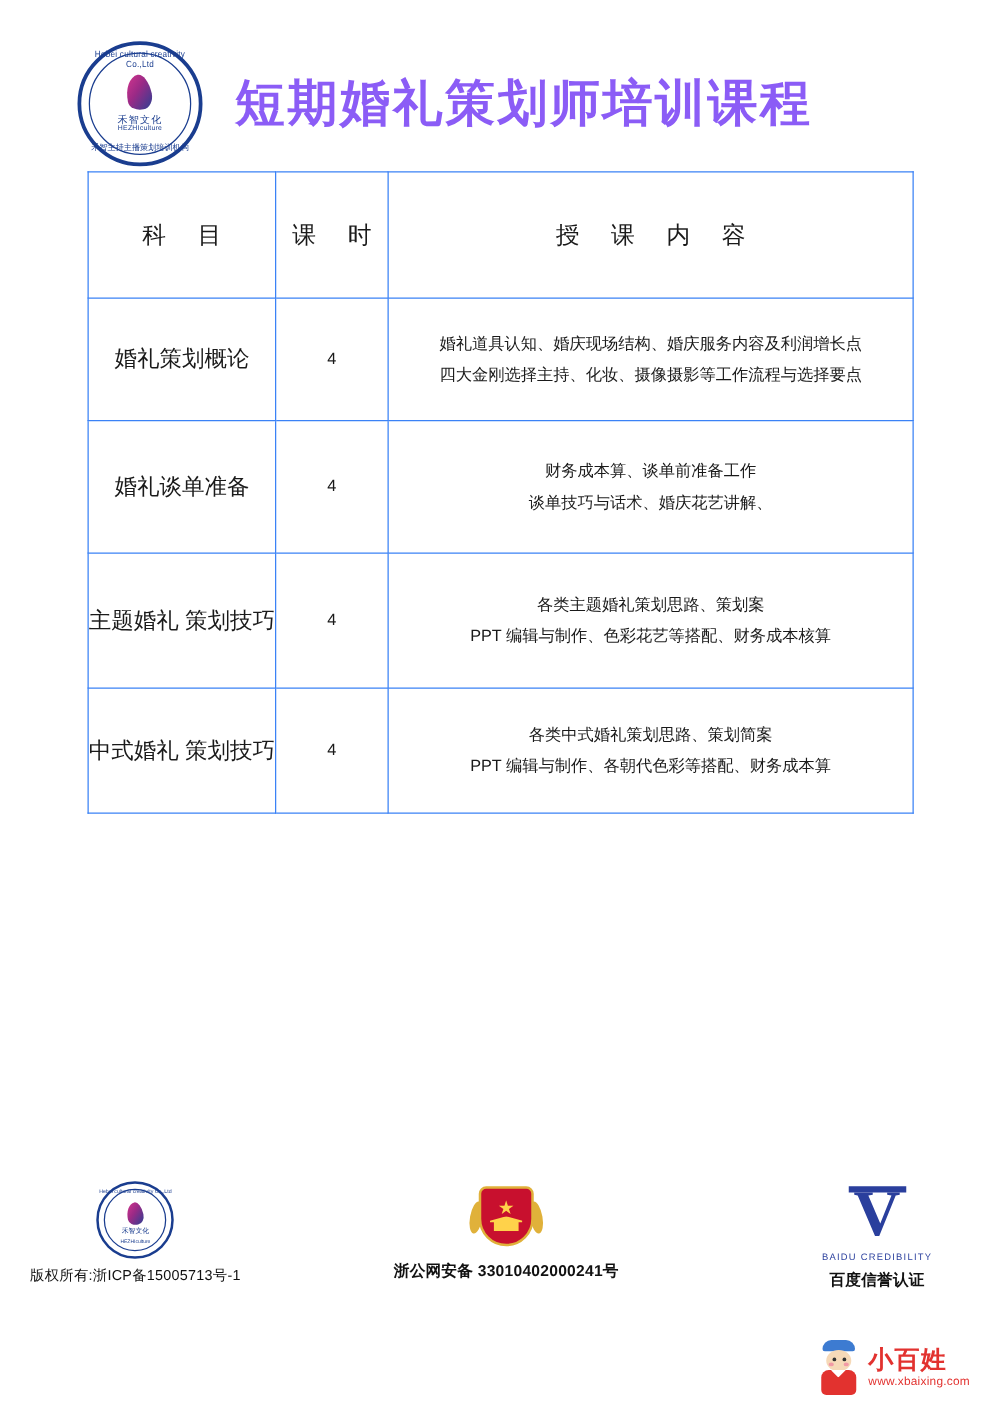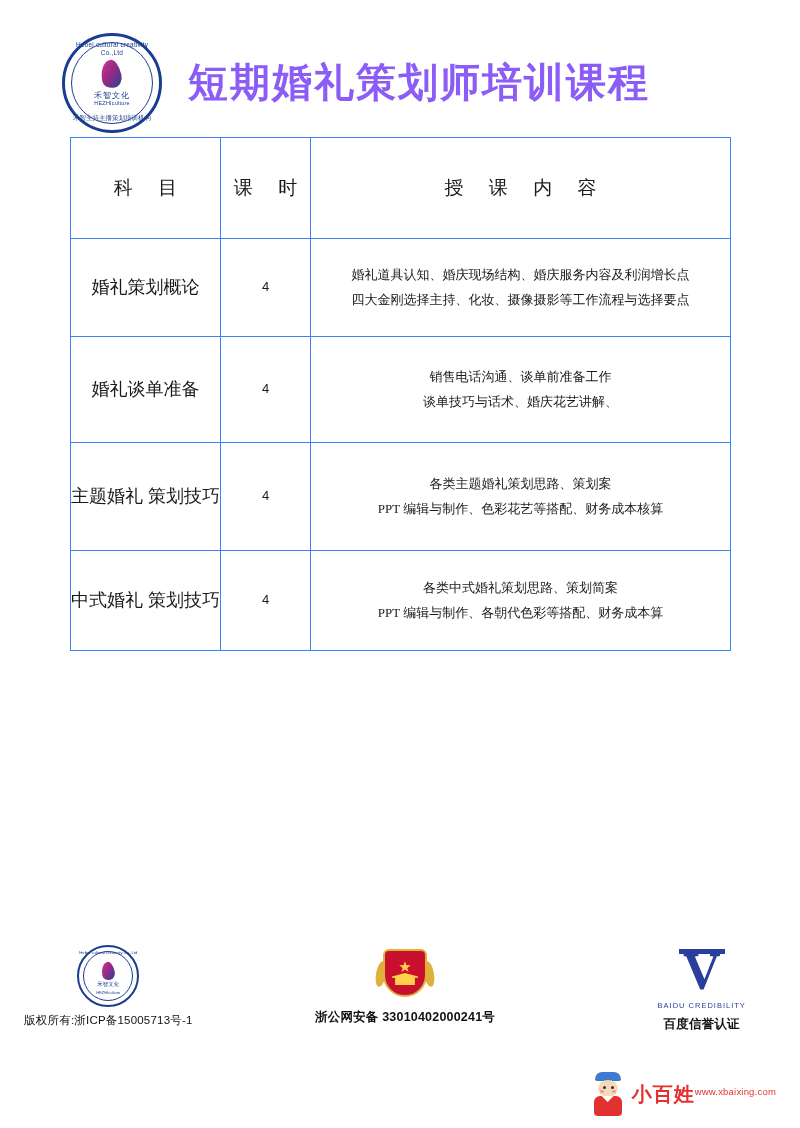--- a/index.html
+++ b/index.html
@@ -142,21 +142,20 @@
     font-size: 18px;
     line-height: 1.7;
   }
   tbody td.hours {
     font-size: 13px;
   }
   tbody td.content {
     font-size: 13px;
     text-align: center;
     padding: 6px 10px;
-    font-family: Liberation Serif, serif;
   }
   tbody td.content .line { display: block; }
 
   
   .footer {
     position: absolute;
     left: 0;
     right: 0;
     top: 945px;
     height: 120px;
@@ -344,20 +343,21 @@
     border-radius: 6px 6px 4px 4px;
   }
   .wm-figure .collar {
     position: absolute; left: 12px; top: 24px;
     width: 12px; height: 6px;
     background: #ffffff;
     clip-path: polygon(0 0, 100% 0, 50% 100%);
   }
   .wm-text {
     display: flex;
+    flex-direction: column;
     align-items: flex-start;
   }
   .wm-title {
     font-size: 20px;
     font-weight: bold;
     color: #e2322f;
     line-height: 1;
     letter-spacing: 1px;
   }
   .wm-url {
@@ -410,21 +410,21 @@
           <span class="line">四大金刚选择主持、化妆、摄像摄影等工作流程与选择要点</span>
         </td>
       </tr>
 
       <tr style="height:106px;">
         <td class="subject">
           <span class="line">婚礼谈单准备</span>
         </td>
         <td class="hours">4</td>
         <td class="content">
-          <span class="line">销售电话沟通、谈单前准备工作</span>
+          <span class="line">财务成本算、谈单前准备工作</span>
           <span class="line">谈单技巧与话术、婚庆花艺讲解、</span>
         </td>
       </tr>
 
 
       <tr style="height:108px;">
         <td class="subject">
           <span class="line">主题婚礼</span>
           <span class="line">策划技巧</span>
         </td>

